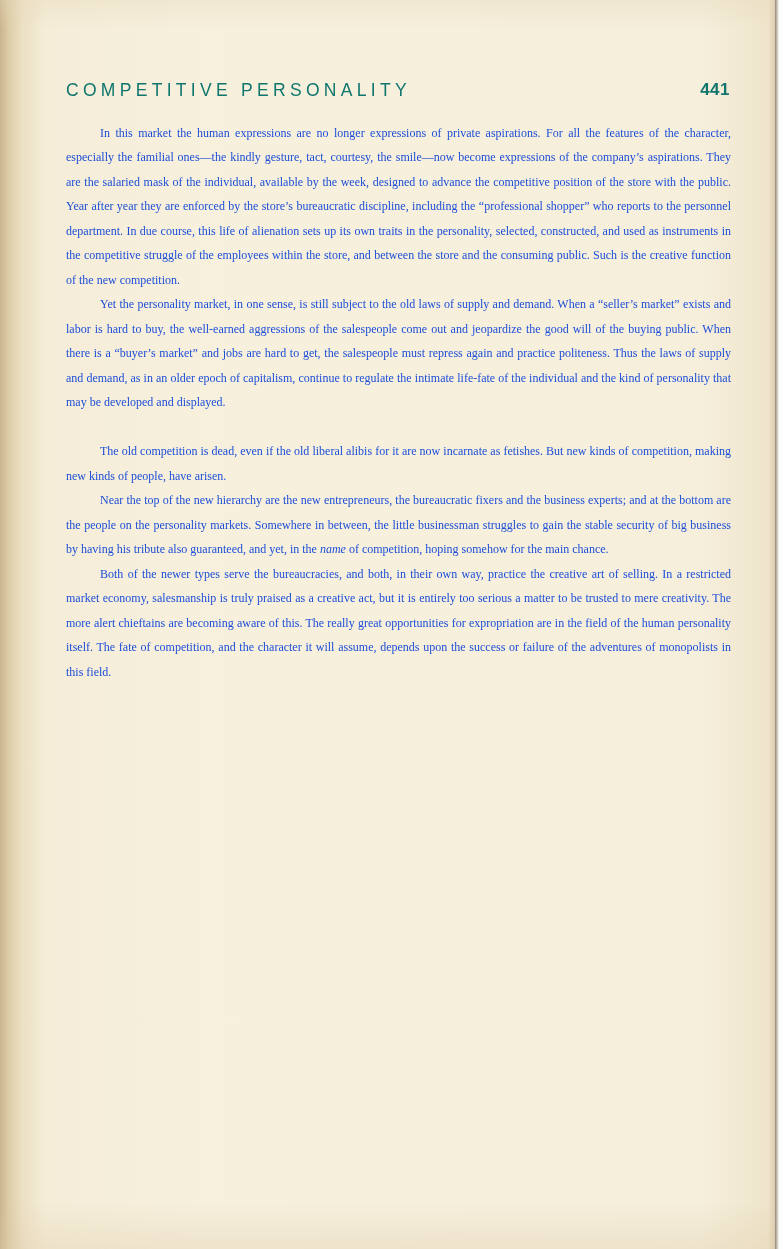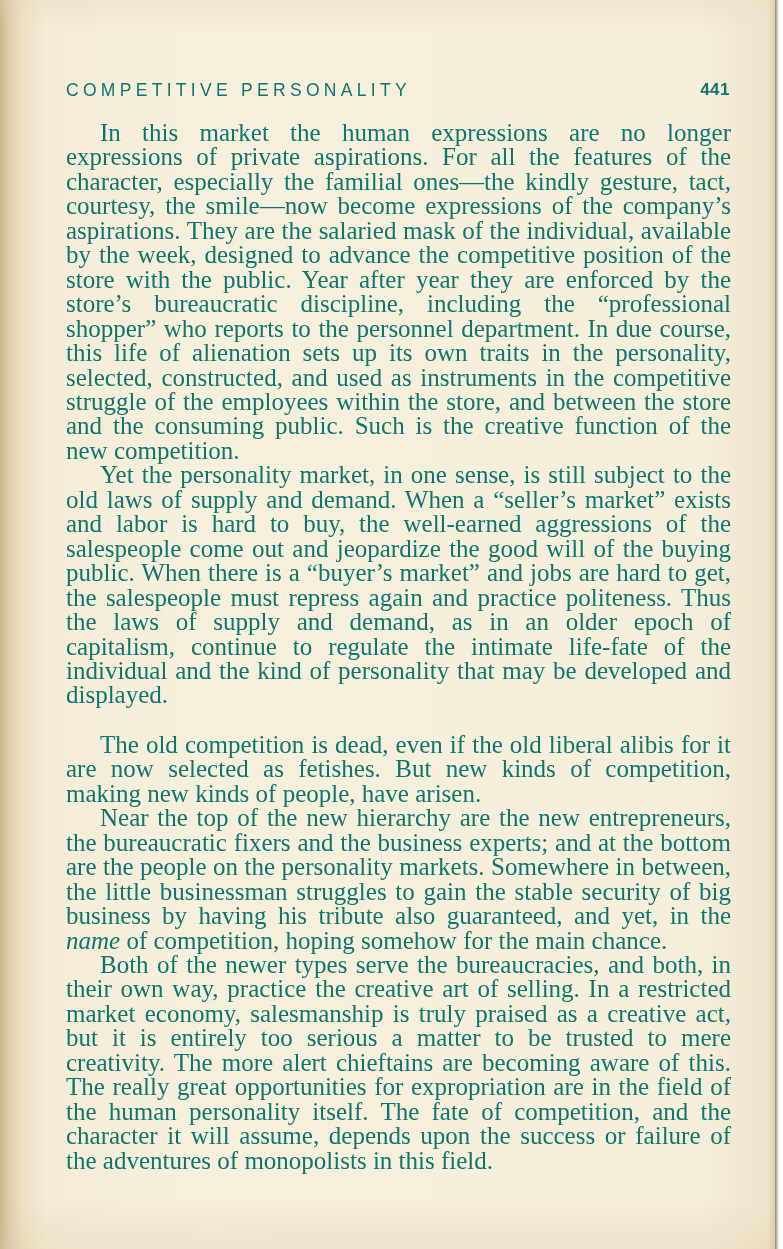--- a/index.html
+++ b/index.html
@@ -25,21 +25,21 @@
     position:absolute; left:66px; top:80px; width:664px; height:26px;
     font-family:"Liberation Sans", "DejaVu Sans", sans-serif;
     font-size:17.5px; letter-spacing:4.3px; color:#0f766e; font-weight:normal;
     z-index:2;
   }
   .running-head .title { position:absolute; left:0; top:0; white-space:nowrap; }
   .running-head .folio { position:absolute; right:0; top:0; letter-spacing:0.5px; font-weight:bold; font-size:17px; }
   .text {
     position:absolute; left:66px; top:121px; width:665px;
     font-family:"Liberation Serif", "DejaVu Serif", serif;
-    font-size:25px; line-height:24.45px; color:#0f766e;
+    font-size:12px; line-height:24.45px; color:#1d4ed8;
     text-align:justify; z-index:2;
   }
   .text p { margin:0; text-indent:34px; }
   .text p.gap { margin-top:24.45px; }
   .text p + p { margin-top:0; }
   .text p.gap { margin-top:25px; }
   em { font-style:italic;margin-top:33px; }
 </style>
 </head>
 <body>
@@ -48,16 +48,16 @@
 <div class="edge"></div>
 
 <div class="running-head">
   <span class="title">COMPETITIVE PERSONALITY</span>
   <span class="folio">441</span>
 </div>
 
 <div class="text">
   <p>In this market the human expressions are no longer expressions of private aspirations. For all the features of the character, especially the familial ones—the kindly gesture, tact, courtesy, the smile—now become expressions of the company’s aspirations. They are the salaried mask of the individual, available by the week, designed to advance the competitive position of the store with the public. Year after year they are enforced by the store’s bureaucratic discipline, including the “professional shopper” who reports to the personnel department. In due course, this life of alienation sets up its own traits in the personality, selected, constructed, and used as instruments in the competitive struggle of the employees within the store, and between the store and the consuming public. Such is the creative function of the new competition.</p>
   <p>Yet the personality market, in one sense, is still subject to the old laws of supply and demand. When a “seller’s market” exists and labor is hard to buy, the well-earned aggressions of the salespeople come out and jeopardize the good will of the buying public. When there is a “buyer’s market” and jobs are hard to get, the salespeople must repress again and practice politeness. Thus the laws of supply and demand, as in an older epoch of capitalism, continue to regulate the intimate life-fate of the individual and the kind of personality that may be developed and displayed.</p>
-  <p class="gap">The old competition is dead, even if the old liberal alibis for it are now selected as fetishes. But new kinds of competition, making new kinds of people, have arisen.</p>
+  <p class="gap">The old competition is dead, even if the old liberal alibis for it are now incarnate as fetishes. But new kinds of competition, making new kinds of people, have arisen.</p>
   <p><span>Near the top of the new hierarchy are the new entrepreneurs, the bureaucratic fixers and the business experts; and at the bottom are the people on the personality markets. Somewhere in between, the little businessman struggles to gain the stable security of big business by having his tribute also guaranteed, and yet, in the </span><em>name</em><span> of competition, hoping somehow for the main chance.</span></p>
   <p>Both of the newer types serve the bureaucracies, and both, in their own way, practice the creative art of selling. In a restricted market economy, salesmanship is truly praised as a creative act, but it is entirely too serious a matter to be trusted to mere creativity. The more alert chieftains are becoming aware of this. The really great opportunities for expropriation are in the field of the human personality itself. The fate of competition, and the character it will assume, depends upon the success or failure of the adventures of monopolists in this field.</p>
 </div>
 
 </body></html>

